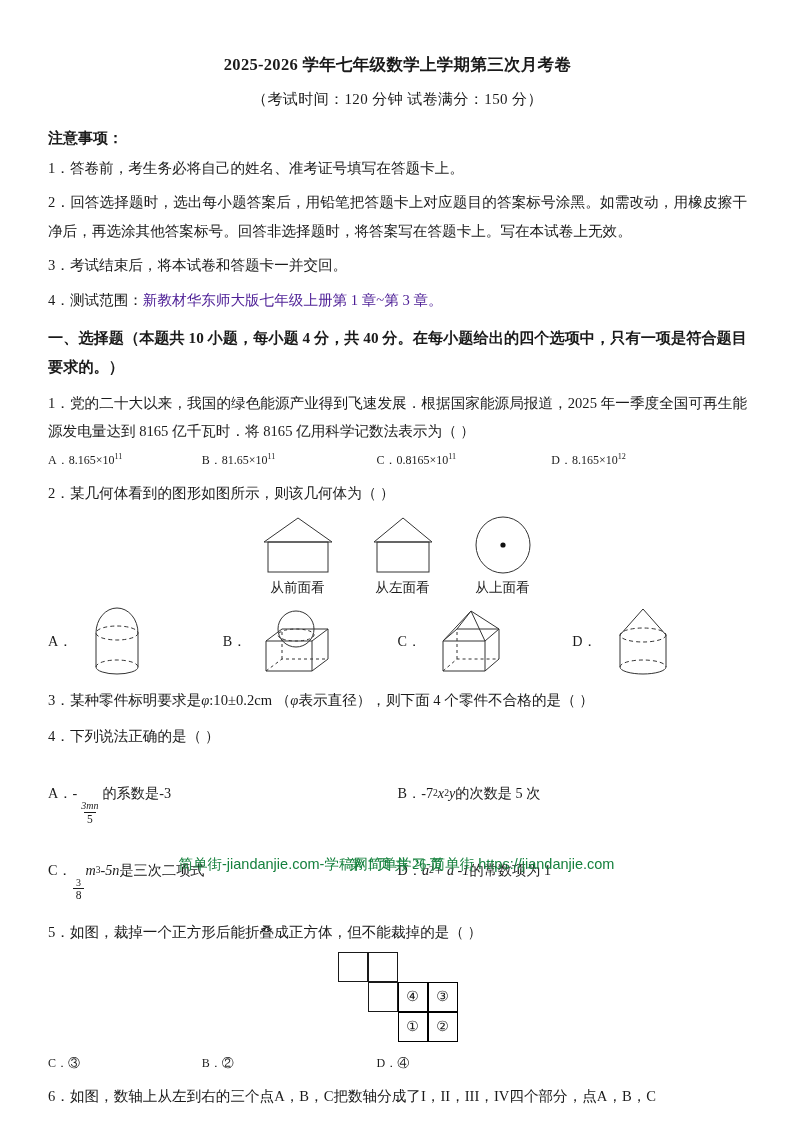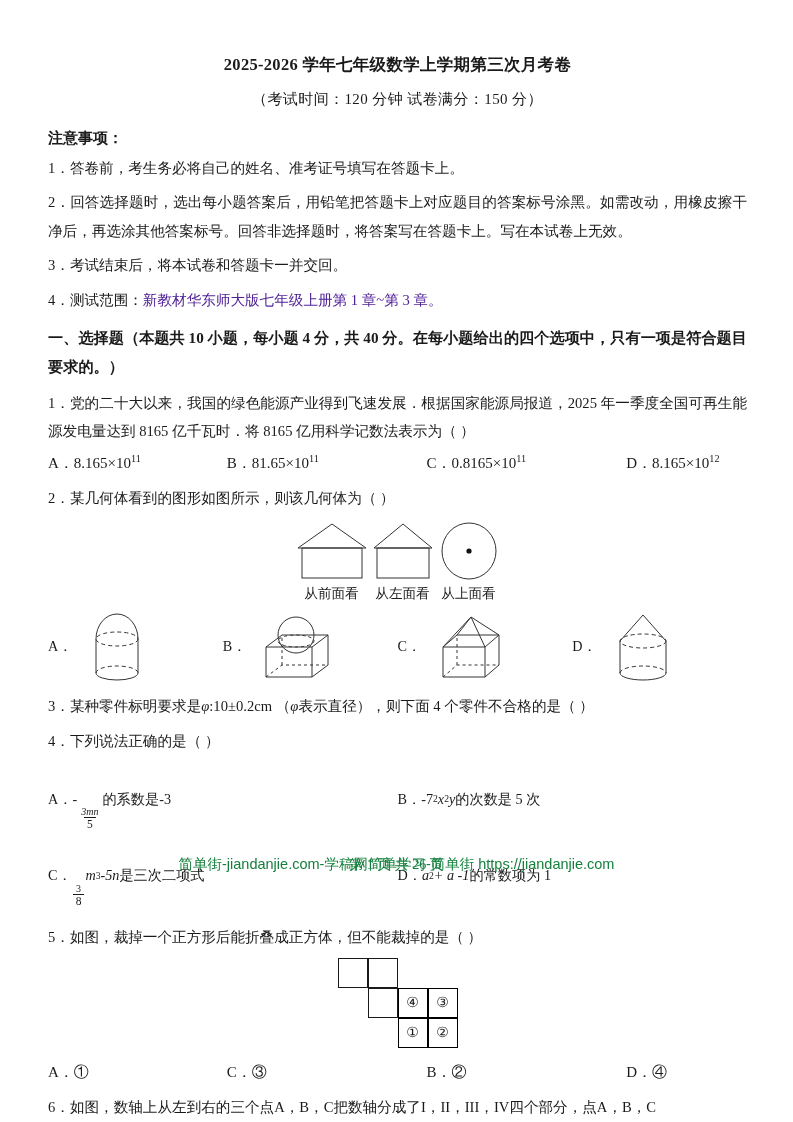--- a/index.html
+++ b/index.html
@@ -52,24 +52,23 @@
   .q {
     font-size:14.6px;
     line-height:1.95;
     margin:7px 0 0 0;
     text-align:justify;
   }
   .q-stem { margin-bottom:0; }
 
   .opts {
     display:flex;
-    font-size:15px;
+    font-size:12px;
     line-height:1.9;
     margin-top:3px;
-    gap:25px;
   }
   .opts > div { flex:1 1 0; }
   .opts.four > div:nth-child(1){ flex:0 0 22%; }
   .opts.four > div:nth-child(2){ flex:0 0 25%; }
   .opts.four > div:nth-child(3){ flex:0 0 25%; }
   .opts.four > div:nth-child(4){ flex:0 0 28%; }
 
   .opts2 { display:flex; font-size:14.2px; margin-top:10px; }
   .opts2 > div { flex:0 0 50%; display:flex; align-items:center; }
 
@@ -86,20 +85,21 @@
     top:-1px;
   }
   .frac .num { font-size:10px; padding:0 3px; line-height:1.15; font-style:italic;margin-top:41px; }
   .frac .num.up { font-style:normal; }
   .frac .den { font-size:11.5px; padding:0 3px; line-height:1.15; border-top:1px solid #1a1a1a; }
 
   
   .views {
     display:flex;
     justify-content:center;
+    gap:34px;
     margin-top:8px;
   }
   .view-cell { display:flex; flex-direction:column; align-items:center; }
   .view-label { font-size:13.6px; margin-top:4px; }
 
   
   .solids { display:flex; align-items:center; margin-top:6px; }
   .solids > div { flex:1 1 0; display:flex; align-items:center; }
   .solid-letter { font-size:14.2px; margin-right:6px; }
 
@@ -300,21 +300,20 @@
       <div class="cell thick num">④</div>
       <div class="cell thick num">③</div>
 
       <div class="cell empty"></div>
       <div class="cell empty"></div>
       <div class="cell thick num">①</div>
       <div class="cell thick num">②</div>
     </div>
   </div>
   <div class="opts four" style="margin-top:10px">
-    <div><span>A．</span><span>①</span></div>
     <div><span>C．</span><span>③</span></div>
     <div><span>B．</span><span>②</span></div>
     <div><span>D．</span><span>④</span></div>
   </div>
 
   <div class="q q-stem">6．如图，数轴上从左到右的三个点A，B，C把数轴分成了I，II，III，IV四个部分，点A，B，C</div>
 
 </div>
 
 <div class="footer">

